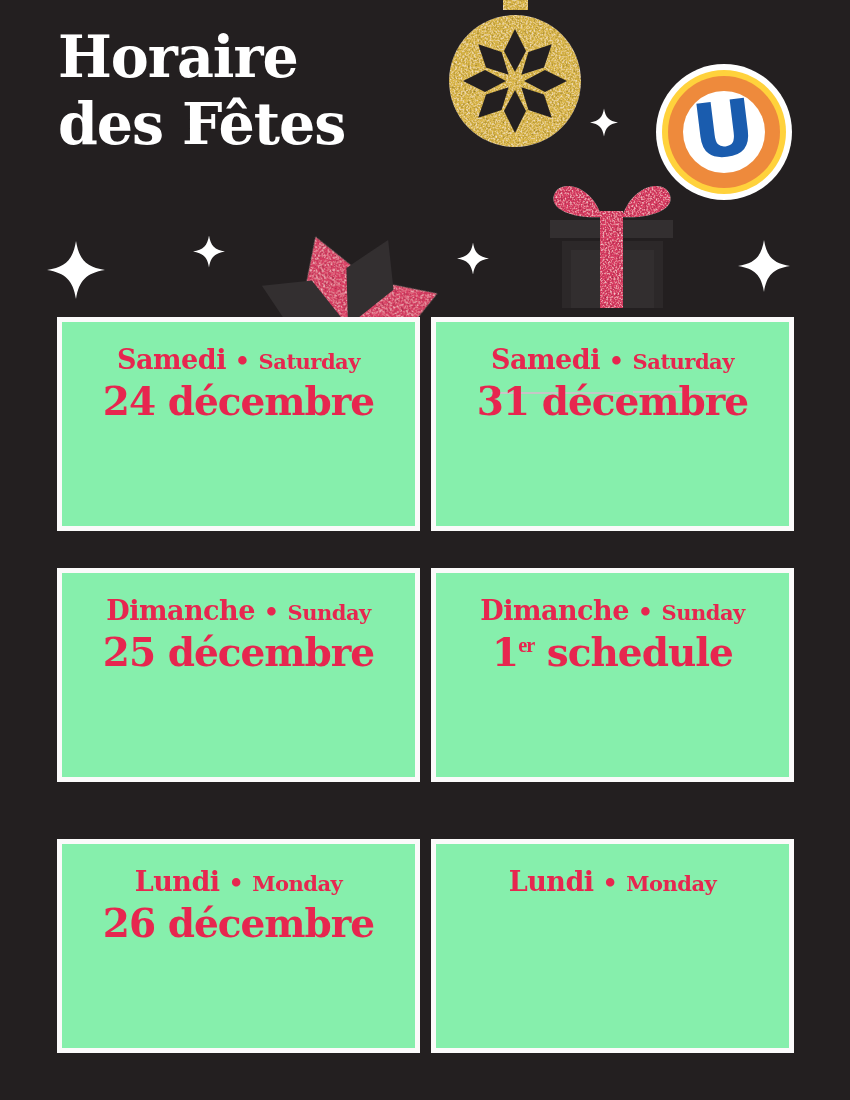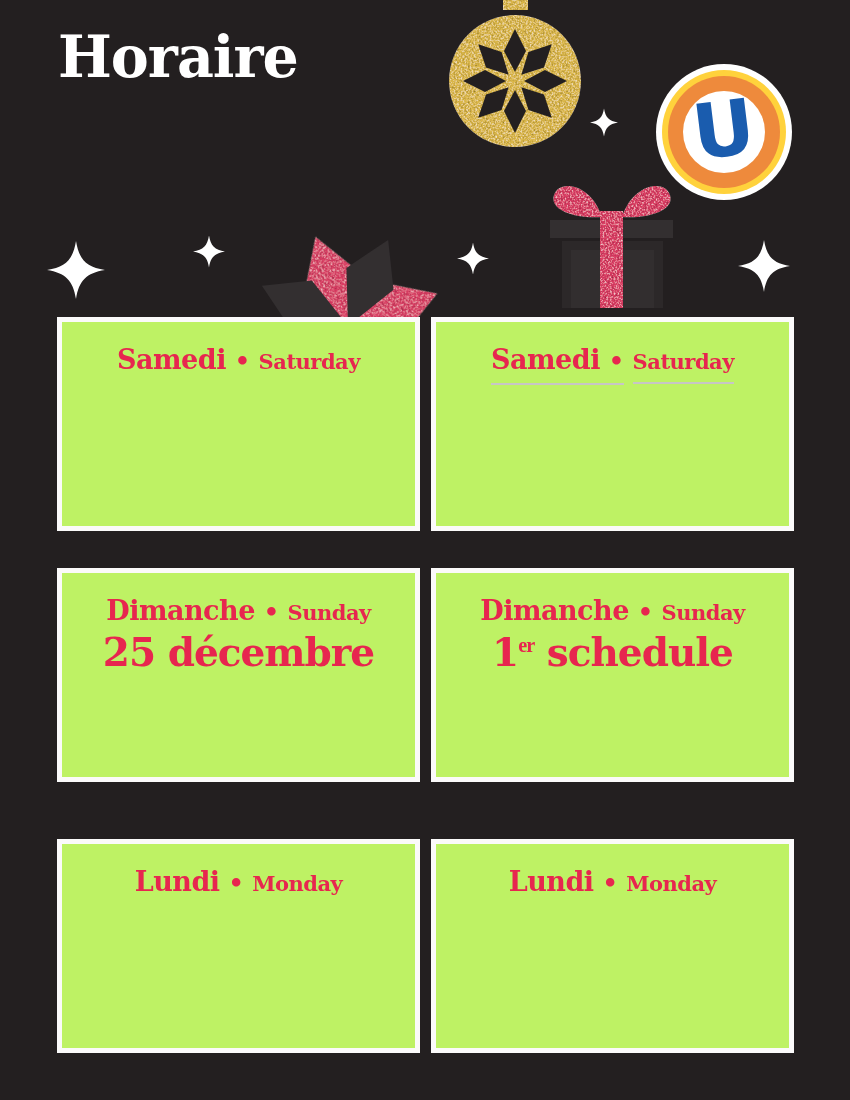--- a/index.html
+++ b/index.html
@@ -41,21 +41,21 @@
     display:flex;align-items:center;justify-content:center;
     font-family:"DejaVu Sans","Liberation Sans",sans-serif;
     font-weight:bold;font-size:76px;color:#1A5CAE;
     transform:rotate(-7deg);
     padding-bottom:6px;box-sizing:border-box;
   }
 
   
   .card{
     width:353px;height:204px;
-    background:#bef264;
+    background:#86efac;
     border:5px solid #FBFAFA;
     text-align:center;
     color:#E7264F;
   }
   .col-l{left:57px;} .col-r{left:431px;}
   .row-1{top:317px;} .row-2{top:568px;} .row-3{top:839px;}
   .day-line{
     margin-top:21px;
     font-weight:bold;
     font-size:27px;
@@ -64,21 +64,21 @@
   }
   .day-en{font-size:21px;}
   .bullet{font-size:24px;}
   .date-line{
     font-weight:bold;
     font-size:39px;
     line-height:44px;
     letter-spacing:-1px;
   }
   .date-line sup{font-size:0.52em;vertical-align:super;line-height:0;font-family:Liberation Serif, serif;}
-  .underlined{border-bottom:2px solid #C7C6C6;padding-bottom:8px;}
+  .underlined{border-bottom:2px solid #C7C6C6;padding-bottom:17px;}
 
   .sparkle{color:#FFFFFF;}
 </style>
 </head>
 <body>
 
 <div class="poster">
 
   <svg width="0" height="0" style="position:absolute" aria-hidden="true">
     <defs>
@@ -92,20 +92,21 @@
         <feComposite in="blended" in2="SourceAlpha" operator="in"></feComposite>
       </filter>
       <symbol id="sparkle4" viewBox="-25 -25 50 50">
         <path fill="currentColor" d="M0,-25 C2.5,-9 9,-2.5 25,0 C9,2.5 2.5,9 0,25 C-2.5,9 -9,2.5 -25,0 C-9,-2.5 -2.5,-9 0,-25 Z"></path>
       </symbol>
     </defs>
   </svg>
 
   <div class="abs title">
     <div>Horaire</div>
+    <div>des Fêtes</div>
   </div>
 
   <svg class="abs" style="left:443px;top:0" width="145" height="150" viewBox="0 0 145 150">
     <g filter="url(#glitter)">
       <rect x="60" y="0" width="25" height="10" fill="#DCB84A"></rect>
       <circle cx="72" cy="81" r="66" fill="#DCB84A"></circle>
     </g>
     <g transform="translate(72,81)">
       <g fill="#231F20">
         <polygon points="0,-9 11,-30 0,-52 -11,-30"></polygon>
@@ -171,28 +172,30 @@
   <svg class="abs sparkle" style="left:738px;top:239px" width="52" height="54">
       <use href="#sparkle4"></use>
     </svg>
 
   <div class="abs card col-l row-1">
     <div class="day-line">
       <span><span>Samedi</span>
       <span class="bullet">•</span></span>
       <span class="day-en">Saturday</span>
     </div>
+    <div class="date-line"><span>24 décembre</span><sup></sup><span></span></div>
   </div>
 
   <div class="abs card col-r row-1">
     <div class="day-line">
       <span class="underlined"><span>Samedi</span>
       <span class="bullet">•</span></span>
       <span class="day-en underlined">Saturday</span>
     </div>
+    <div class="date-line"><span>31 décembre</span><sup></sup><span></span></div>
   </div>
 
   <div class="abs card col-l row-2">
     <div class="day-line">
       <span><span>Dimanche</span>
       <span class="bullet">•</span></span>
       <span class="day-en">Sunday</span>
     </div>
     <div class="date-line"><span>25 décembre</span><sup></sup><span></span></div>
   </div>
@@ -205,20 +208,21 @@
     </div>
     <div class="date-line"><span>1</span><sup>er</sup><span> schedule</span></div>
   </div>
 
   <div class="abs card col-l row-3">
     <div class="day-line">
       <span><span>Lundi</span>
       <span class="bullet">•</span></span>
       <span class="day-en">Monday</span>
     </div>
+    <div class="date-line"><span>26 décembre</span><sup></sup><span></span></div>
   </div>
 
   <div class="abs card col-r row-3">
     <div class="day-line">
       <span><span>Lundi</span>
       <span class="bullet">•</span></span>
       <span class="day-en">Monday</span>
     </div>
   </div>
 

